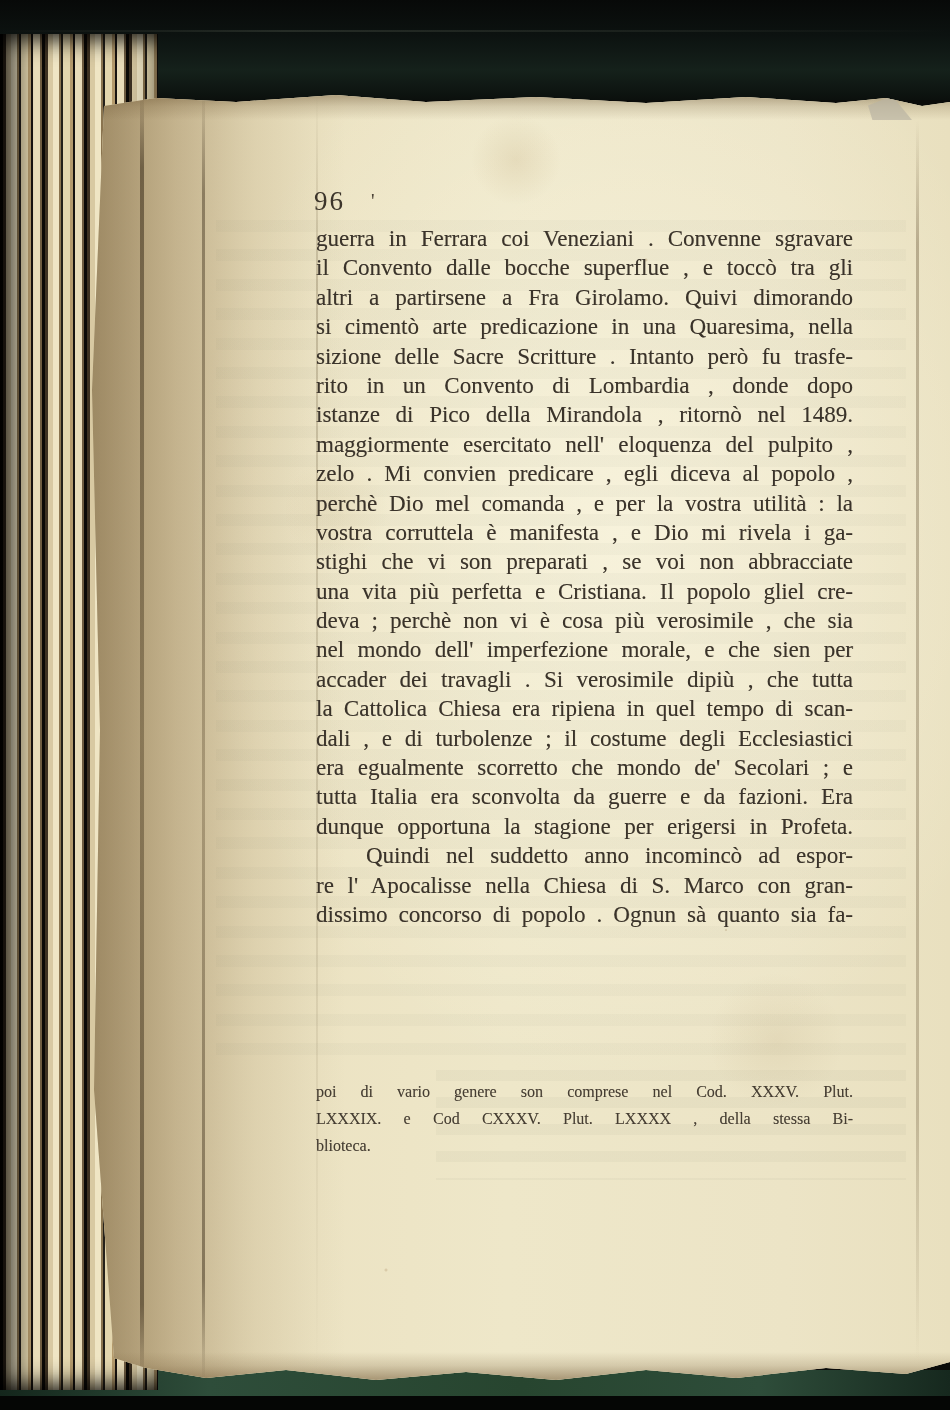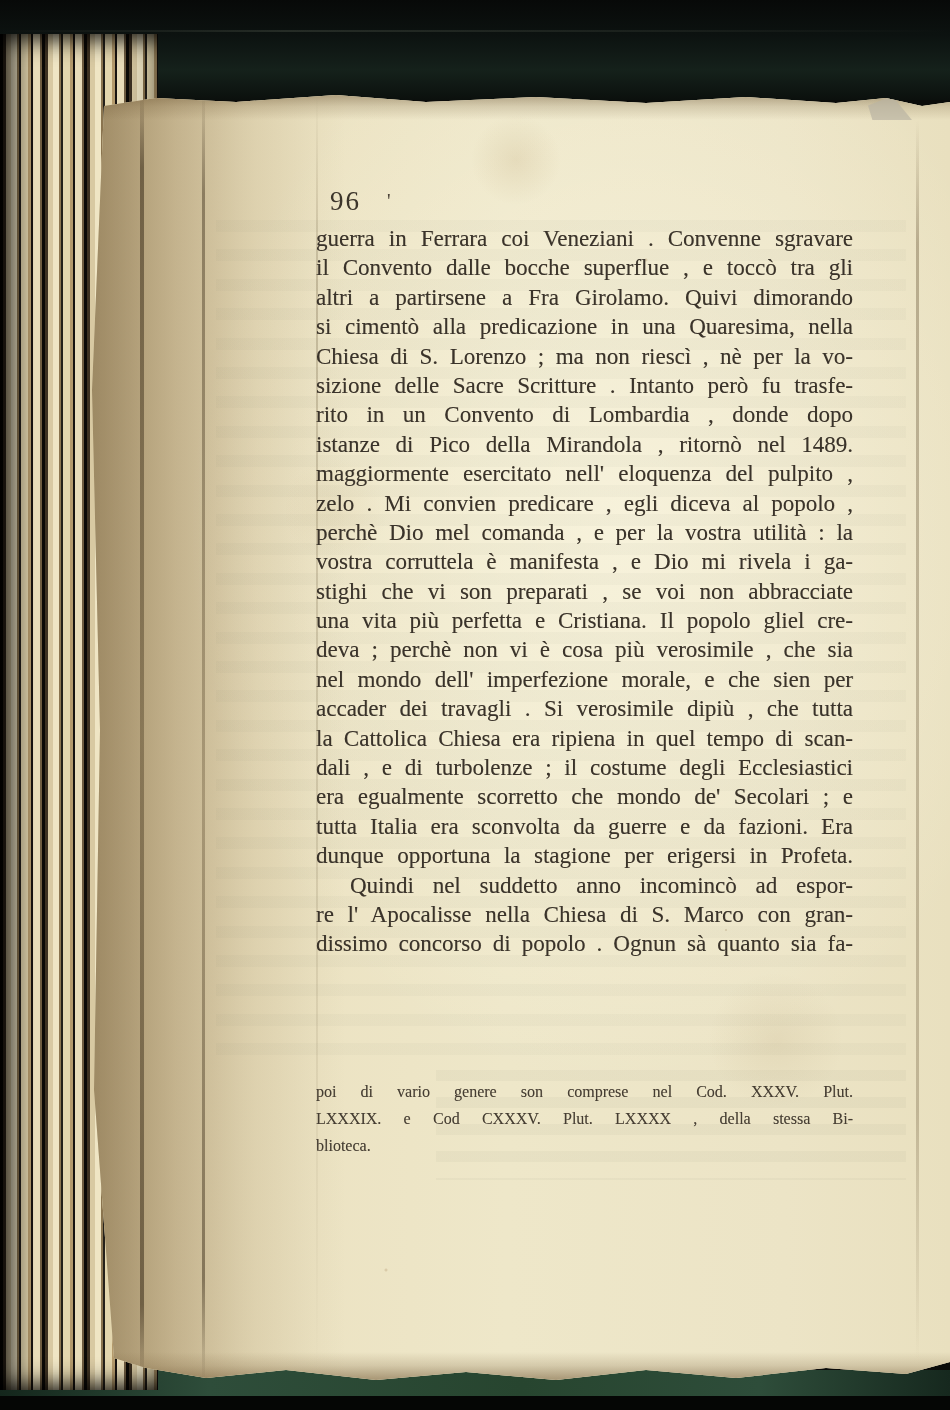--- a/index.html
+++ b/index.html
@@ -89,37 +89,37 @@
       radial-gradient(circle 3px at 560px 170px,rgba(150,110,60,.35),rgba(150,110,60,0) 70%),
       radial-gradient(circle 2px at 700px 560px,rgba(130,95,50,.4),rgba(130,95,50,0) 70%),
       radial-gradient(circle 2px at 640px 840px,rgba(130,95,50,.35),rgba(130,95,50,0) 70%),
       radial-gradient(circle 3px at 300px 1180px,rgba(140,100,55,.3),rgba(140,100,55,0) 70%),
       radial-gradient(circle 60px at 430px 70px,rgba(160,128,72,.14),rgba(160,128,72,0) 75%),
       radial-gradient(circle 90px at 690px 950px,rgba(150,120,65,.10),rgba(150,120,65,0) 75%),
       radial-gradient(circle 70px at 250px 420px,rgba(150,120,65,.08),rgba(150,120,65,0) 75%);
   }
   
   .page-number{
-    position:absolute;left:244px;top:96px;width:120px;
+    position:absolute;left:228px;top:96px;width:120px;
     font-size:27px;color:#3c352b;letter-spacing:2px;
   }
   .page-number .num{font-style:normal;}
   .page-number .tick{
     display:inline-block;margin-left:26px;font-size:20px;color:#4a4136;transform:translateY(-2px);
   }
   .body-text{
     position:absolute;left:230px;top:134px;width:537px;
     font-size:23px;color:#3a332a;
     text-shadow:.3px .3px 0 rgba(58,50,40,.35);
   }
   .bl{
     height:29.4px;line-height:29.4px;white-space:nowrap0; 
     text-align:justify;text-align-last:justify;
   }
-  .bl.indent{padding-left:34px;}
+  .bl.indent{padding-left:50px;}
   .footnote{
     position:absolute;left:230px;top:988px;width:537px;
     font-size:16px;color:#453d32;
     text-shadow:.2px .2px 0 rgba(58,50,40,.3);
   }
   .fl{height:27px;line-height:27px;text-align:justify;text-align-last:justify;}
   .fl.short{text-align-last:left;}
 </style>
 </head>
 <body>
@@ -144,22 +144,21 @@
   <div class="speckles"></div>
 
   <div class="page-number">
     <span class="num">96</span><span class="tick">'</span>
   </div>
 
   <div class="body-text">
     <div class="bl">guerra in Ferrara coi Veneziani . Convenne sgravare</div>
     <div class="bl">il Convento dalle bocche superflue , e toccò tra gli</div>
     <div class="bl">altri a partirsene a Fra Girolamo. Quivi dimorando</div>
-    <div class="bl">si cimentò alla predicazione in una Quaresima, nella</div>
-    <div class="bl">Chiesa di S. Lorenzo ; ma non riescì , nè per la vo-</div>
+    <div class="bl">si cimentò arte predicazione in una Quaresima, nella</div>
     <div class="bl">sizione delle Sacre Scritture . Intanto però fu trasfe-</div>
     <div class="bl">rito in un Convento di Lombardia , donde dopo</div>
     <div class="bl">istanze di Pico della Mirandola , ritornò nel 1489.</div>
     <div class="bl">maggiormente esercitato nell' eloquenza del pulpito ,</div>
     <div class="bl">zelo . Mi convien predicare , egli diceva al popolo ,</div>
     <div class="bl">perchè Dio mel comanda , e per la vostra utilità : la</div>
     <div class="bl">vostra corruttela è manifesta , e Dio mi rivela i ga-</div>
     <div class="bl">stighi che vi son preparati , se voi non abbracciate</div>
     <div class="bl">una vita più perfetta e Cristiana. Il popolo gliel cre-</div>
     <div class="bl">deva ; perchè non vi è cosa più verosimile , che sia</div>

